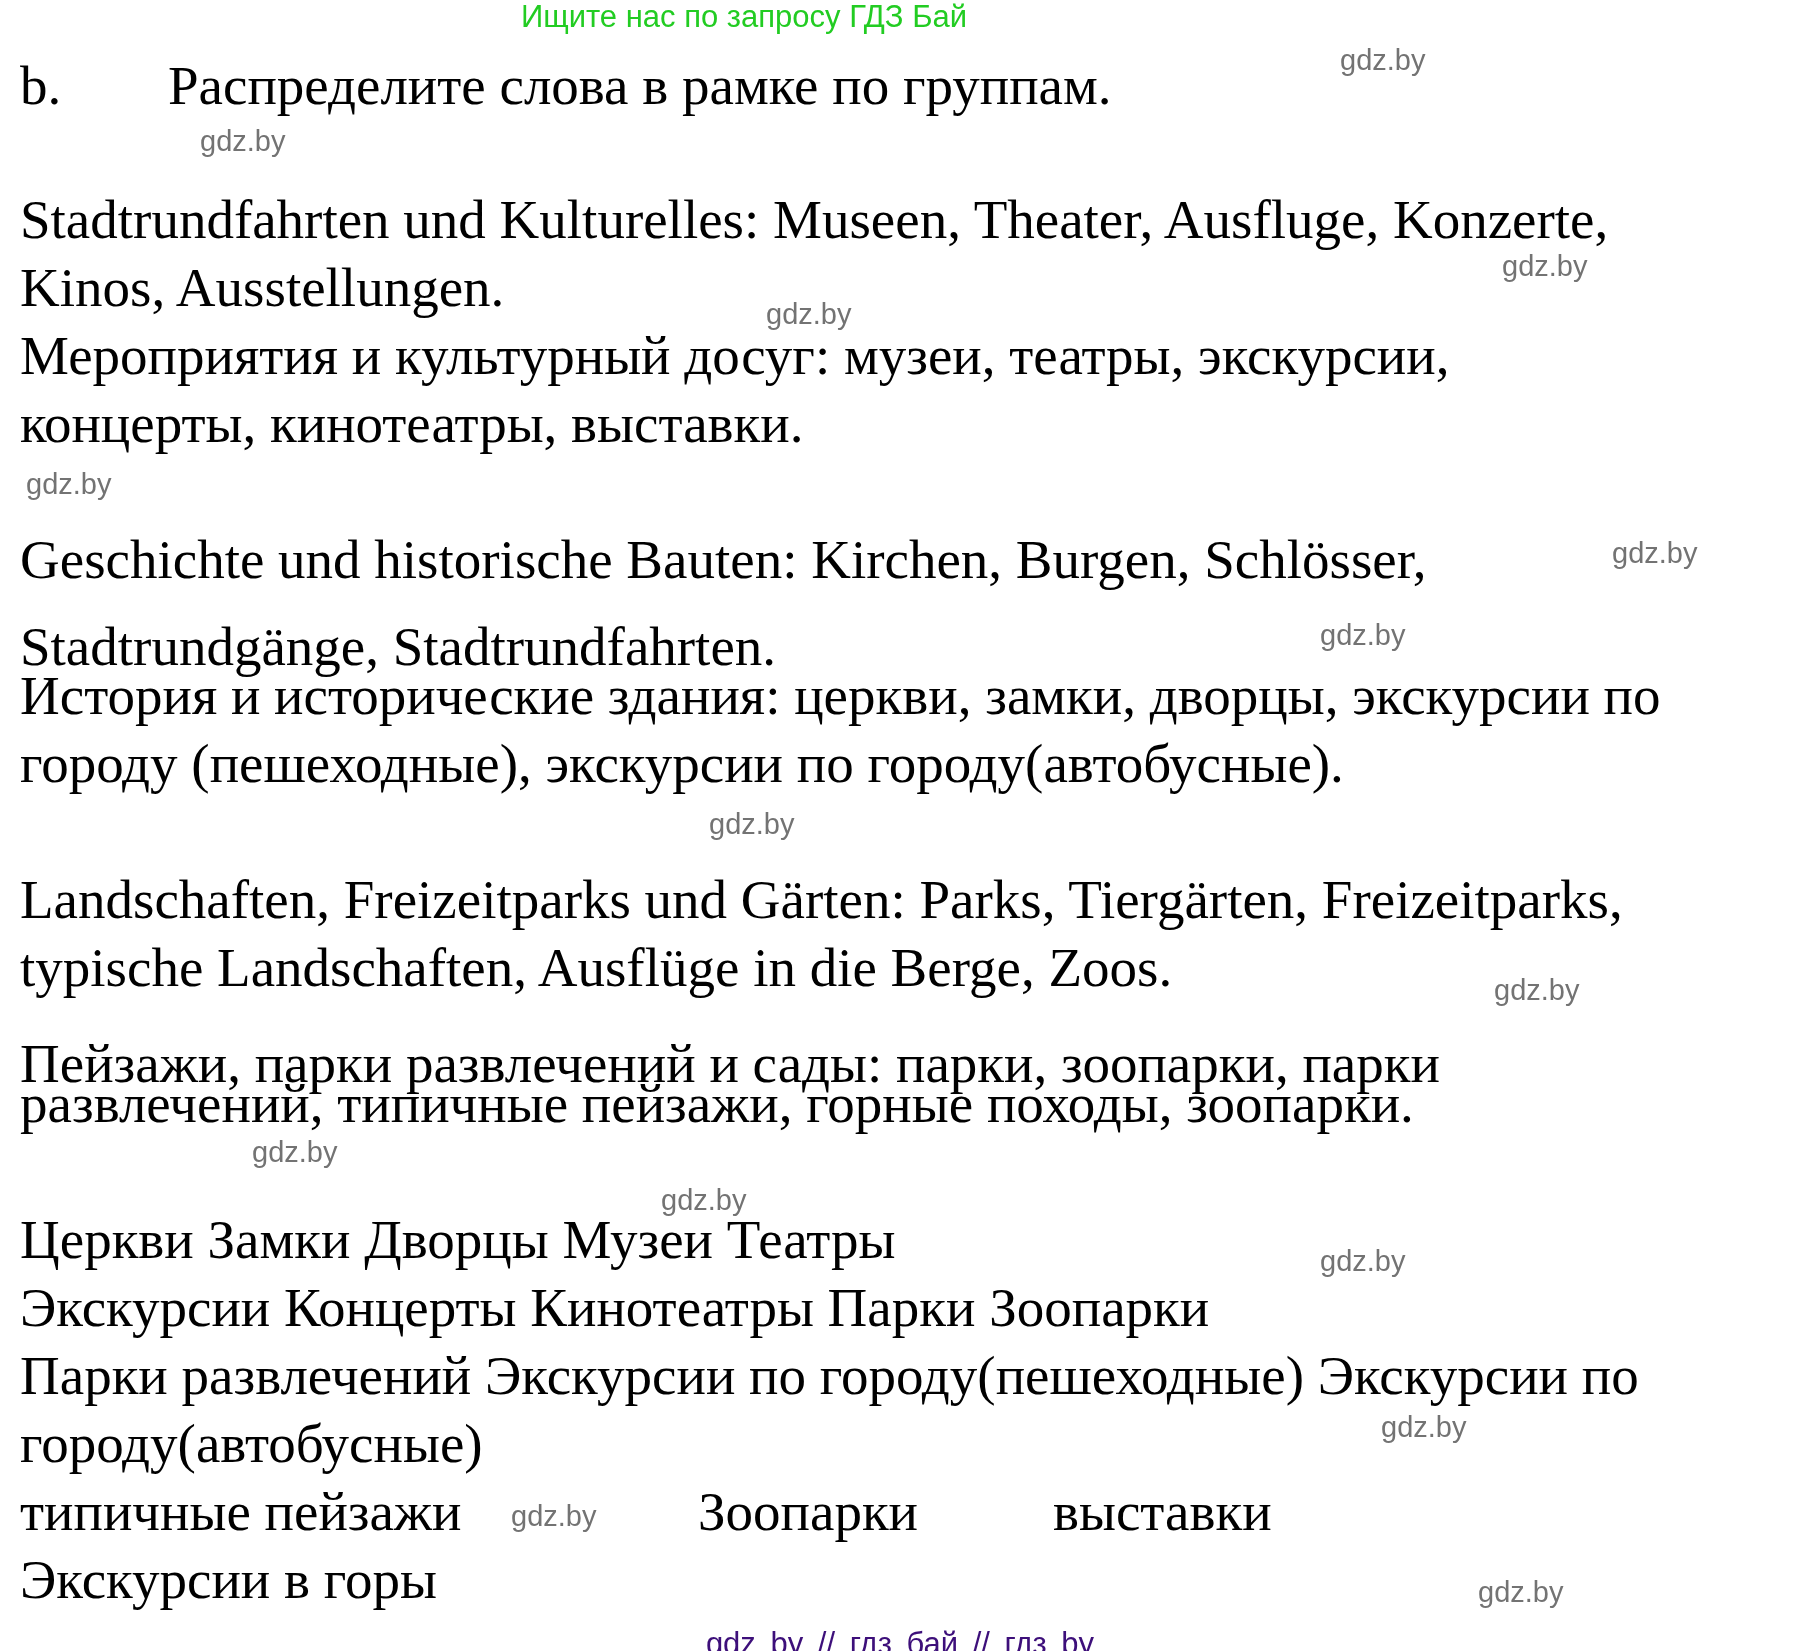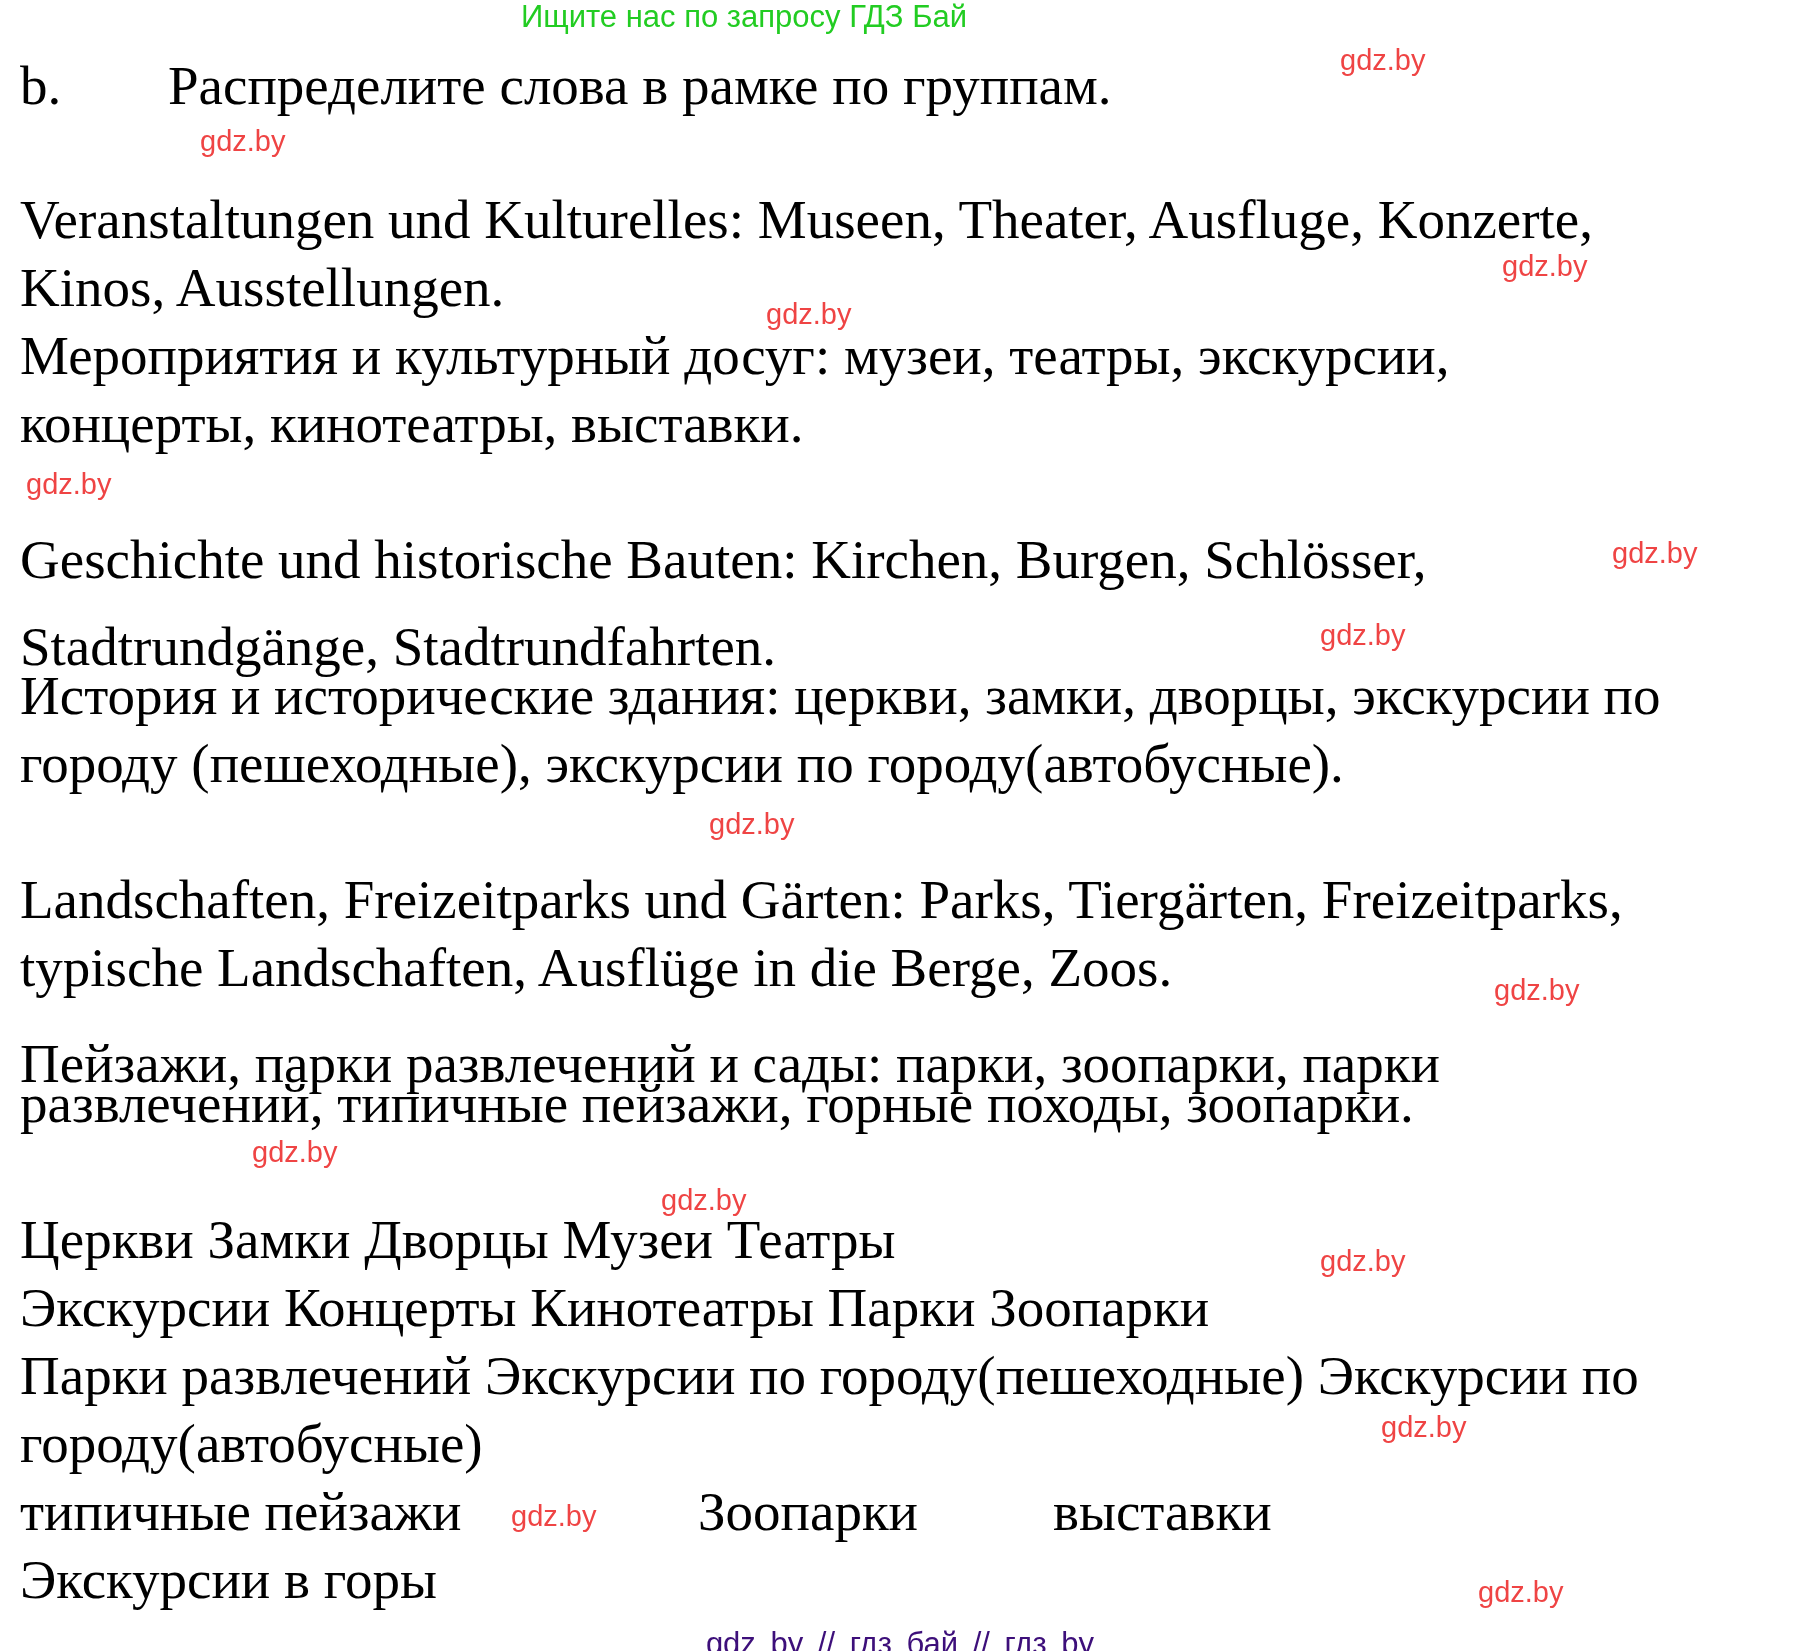--- a/index.html
+++ b/index.html
@@ -1,31 +1,31 @@
 <!DOCTYPE html>
 <html><head>
 <meta charset="utf-8">
 <style>
   html, body { margin:0; padding:0; background:#ffffff; }
   body { width:1800px; height:1651px; position:relative; overflow:hidden; }
   .abs { position:absolute; white-space:nowrap; }
   .header { top:0px; left:0; width:1488px; text-align:center; font-family:"Liberation Sans", sans-serif; font-size:31px; color:#22cc22; line-height:34px; }
   .serif { font-family:"Liberation Serif", serif; font-size:55px; color:#000; line-height:68px; left:20px; }
-  .wm { font-family:"Liberation Sans", sans-serif; font-size:29px; color:#ef4444; line-height:32px; }
+  .wm { font-family:"Liberation Sans", sans-serif; font-size:29px; color:#737373; line-height:32px; }
   .footer { top:1627px; left:0; width:1800px; text-align:center; font-family:"Liberation Sans", sans-serif; font-size:31px; color:#3d0f7a; line-height:34px; word-spacing:6px; }
 </style>
 </head>
 <body>
 
 <div class="abs header">Ищите нас по запросу ГДЗ Бай</div>
 
 <div class="abs serif" style="top:52px;left:20px;">b.</div>
 <div class="abs serif" style="top:52px;left:168px;">Распределите слова в рамке по группам.</div>
 
-<div class="abs serif" style="top:186px;">Veranstaltungen und Kulturelles: Museen, Theater, Ausfluge, Konzerte,</div>
+<div class="abs serif" style="top:186px;">Stadtrundfahrten und Kulturelles: Museen, Theater, Ausfluge, Konzerte,</div>
 <div class="abs serif" style="top:254px;">Kinos, Ausstellungen.</div>
 <div class="abs serif" style="top:322px;">Мероприятия и культурный досуг: музеи, театры, экскурсии,</div>
 <div class="abs serif" style="top:390px;">концерты, кинотеатры, выставки.</div>
 
 <div class="abs serif" style="top:526px;">Geschichte und historische Bauten: Kirchen, Burgen, Schlösser,</div>
 <div class="abs serif" style="top:613px;">Stadtrundgänge, Stadtrundfahrten.</div>
 <div class="abs serif" style="top:662px;">История и исторические здания: церкви, замки, дворцы, экскурсии по</div>
 <div class="abs serif" style="top:730px;">городу (пешеходные), экскурсии по городу(автобусные).</div>
 
 <div class="abs serif" style="top:866px;">Landschaften, Freizeitparks und Gärten: Parks, Tiergärten, Freizeitparks,</div>

